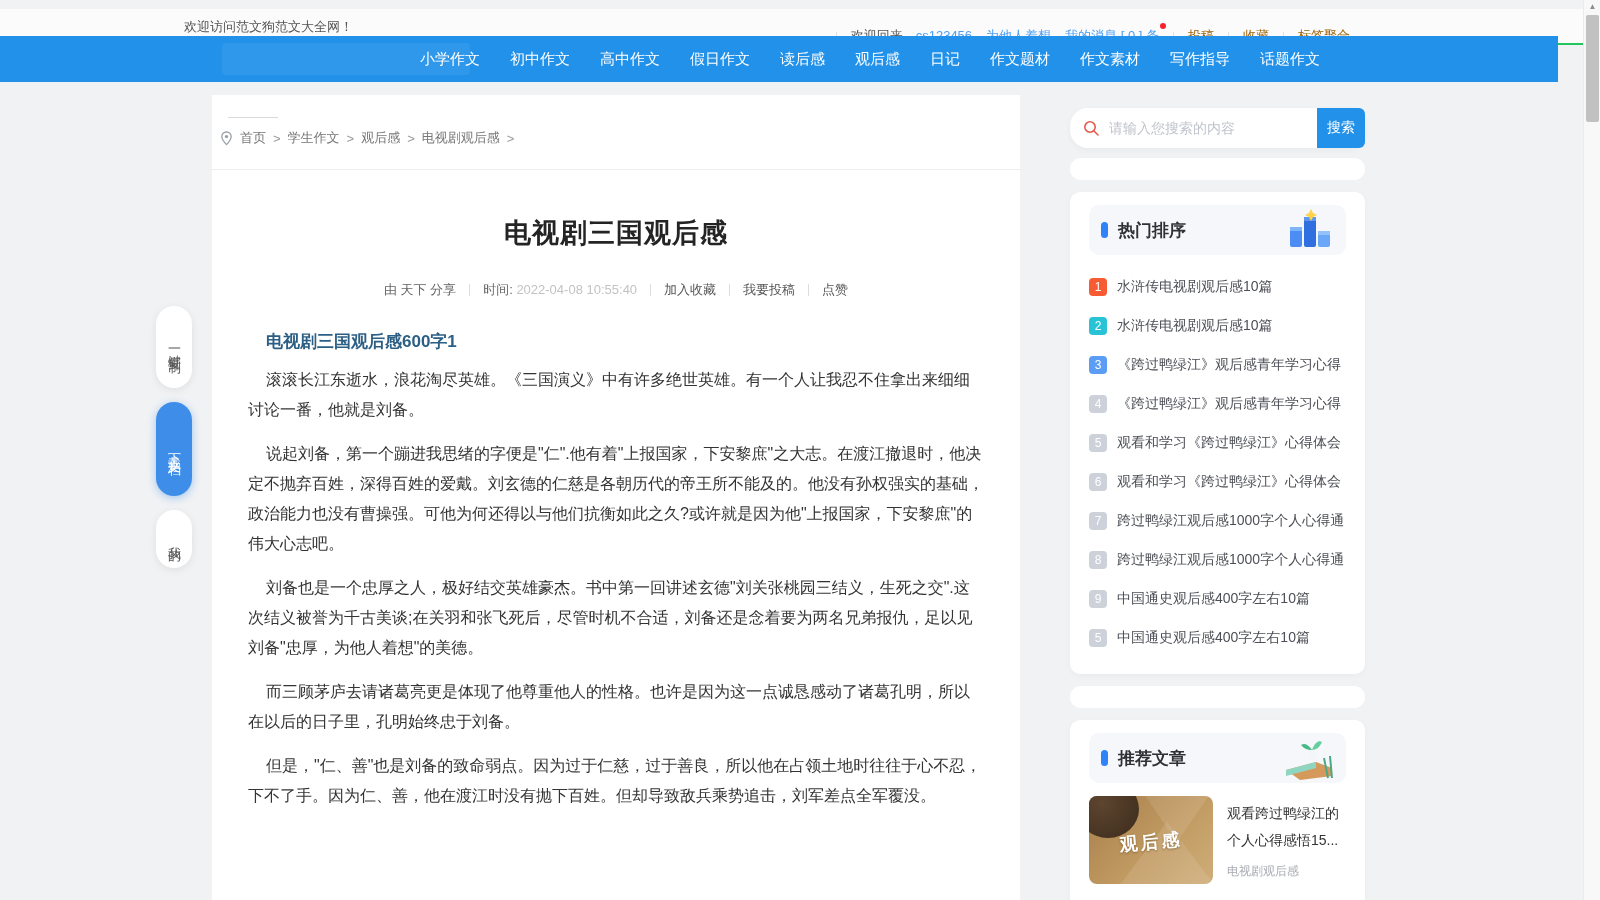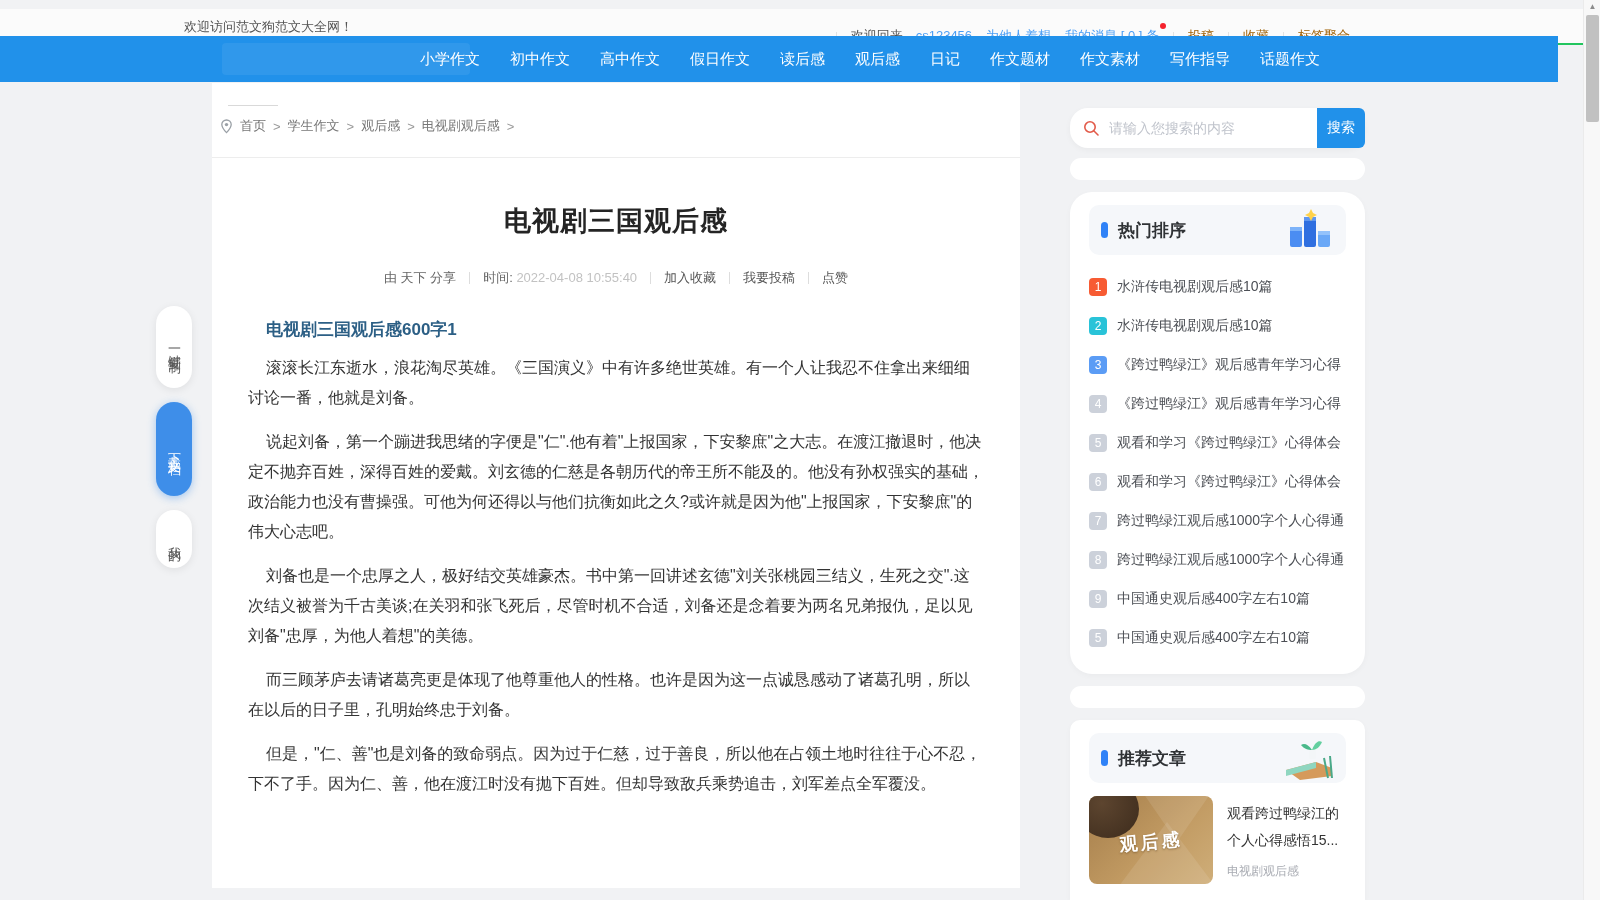--- a/index.html
+++ b/index.html
@@ -24,21 +24,21 @@
 
   
   .float-pill { position:absolute; left:156px; width:36px; border-radius:18px; background:#fff; box-shadow:0 2px 8px rgba(0,0,0,0.08);
     display:flex; align-items:center; justify-content:center; cursor:pointer;
     writing-mode:vertical-rl; text-orientation:upright; font-size:13px; color:#555; letter-spacing:3px; }
   .pill-copy { top:306px; height:82px; }
   .pill-down { top:402px; height:94px; background:#3e8ee9; color:#fff; box-shadow:0 2px 8px rgba(62,142,233,0.45); }
   .pill-mine { top:510px; height:58px; }
 
   
-  .content-card { position:absolute; left:212px; top:83px; width:808px; height:805px; background:#fff; }
+  .content-card { position:absolute; left:212px; top:95px; width:808px; height:805px; background:#fff; }
   .short-line { position:absolute; left:16px; top:22px; width:50px; height:1px; background:#d9d9d9; }
   .breadcrumb { position:absolute; left:8px; top:34px; display:flex; align-items:center; gap:7px; font-size:13px; color:#777; }
   .breadcrumb a { color:#777; text-decoration:none; cursor:pointer; }
   .breadcrumb .sep { color:#999; }
   .card-divider { position:absolute; left:0; top:74px; width:100%; height:1px; background:#ededed; }
   .article-inner { position:absolute; left:0; top:75px; width:100%; padding:0 36px; }
   h1.title { margin-top:45px; text-align:center; font-size:27px; font-weight:700; color:#242424; letter-spacing:1px; }
   .meta { margin-top:30px; display:flex; justify-content:center; align-items:center; gap:13px; font-size:13px; color:#666; }
   .meta .vsep { width:1px; height:12px; background:#ddd; }
   .meta .time-val { color:#c2c2c2; }
@@ -49,21 +49,21 @@
 
   
   .search-card { position:absolute; left:1070px; top:108px; width:295px; height:40px; background:#fff; border-radius:18px; box-shadow:0 2px 6px rgba(0,0,0,0.04); display:flex; align-items:center; }
   .search-card svg { margin-left:13px; flex:none; }
   .search-input { flex:1; border:none; outline:none; padding:0 8px 0 9px; font-size:14px; color:#333; background:transparent; min-width:0; font-family:inherit; }
   .search-input::placeholder { color:#c0c4cc; }
   .search-btn { flex:none; width:48px; height:40px; border:none; background:#2191ea; color:#fff; font-size:14px; border-radius:0 6px 6px 0; cursor:pointer; font-family:inherit; }
   .pill-bar { position:absolute; left:1070px; width:295px; height:22px; border-radius:11px; background:#fff; }
   .pill-bar.one { top:158px; } .pill-bar.two { top:686px; }
 
-  .panel { position:absolute; left:1070px; width:295px; background:#fff; border-radius:22px; box-shadow:0 2px 6px rgba(0,0,0,0.03); padding:13px 19px; }
+  .panel { position:absolute; left:1070px; width:295px; background:#fff; border-radius:10px; box-shadow:0 2px 6px rgba(0,0,0,0.03); padding:13px 19px; }
   .panel.hot { top:192px; height:482px; }
   .panel.recommend { top:720px; height:180px; border-radius:10px 10px 0 0; }
   .panel-head { height:50px; background:#f5f7fa; border-radius:10px; display:flex; align-items:center; padding:0 12px; }
   .panel-bullet { width:7px; height:16px; border-radius:4px; background:#2f82f7; margin-right:10px; flex:none; }
   .panel-title { font-size:17px; font-weight:700; color:#2f3235; }
   .panel-head svg { margin-left:auto; flex:none; }
 
   .hot-list { list-style:none; margin-top:12px; }
   .hot-list li { height:39px; display:flex; align-items:center; gap:10px; cursor:pointer; }
   .rank-badge { flex:none; width:18px; height:18px; border-radius:4px; color:#fff; font-size:12px; display:flex; align-items:center; justify-content:center; }

